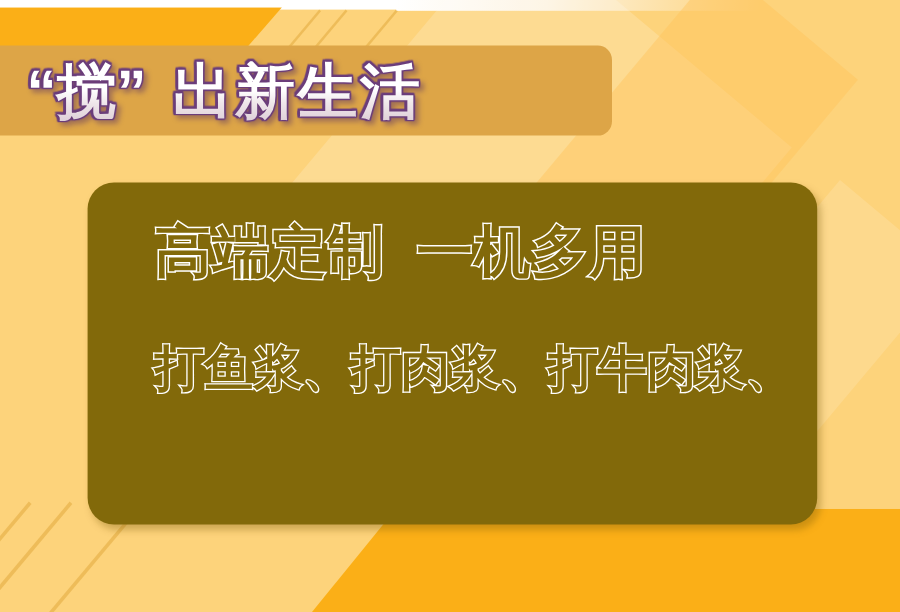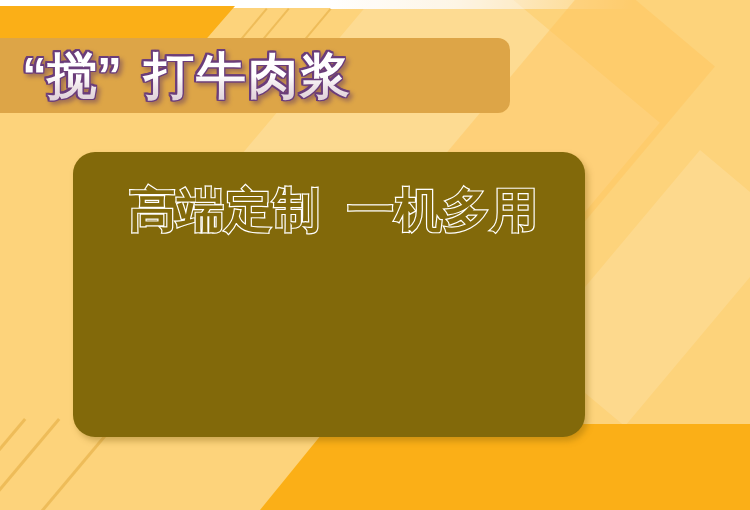--- a/index.html
+++ b/index.html
@@ -129,21 +129,21 @@
             drop-shadow(3px 3px 2px rgba(90, 50, 100, 0.45));
   }
   .banner-title .kw { letter-spacing: 0px; }
   .banner-title .gap { display: inline-block; width: 22px; }
 
   
   .card {
     position: absolute;
     left: 73px;
     top: 152px;
-    width: 512px;
+    width: 608px;
     height: 285px;
     background: #82690A;
     border-radius: 22px;
     box-shadow: 3px 4px 6px rgba(120, 90, 10, 0.35);
   }
 
   .headline {
     position: absolute;
     left: 56px;
     top: 32px;
@@ -191,25 +191,26 @@
   <div class="bg-layer stripe stripe-t1"></div>
   <div class="bg-layer stripe stripe-t2"></div>
   <div class="bg-layer stripe stripe-t3"></div>
 
   <div class="bg-layer stripe stripe-b1"></div>
   <div class="bg-layer stripe stripe-b2"></div>
   <div class="bg-layer stripe stripe-b3"></div>
 
   <div class="banner">
     <div class="banner-title">
-      <span class="kw">“搅”</span><span class="gap"></span><span>打牛肉浆</span>
+      <span class="kw">“搅”</span><span class="gap"></span><span>出新生活</span>
     </div>
   </div>
 
   <div class="card">
     <div class="headline">
       <span>高端定制</span><span class="gap"></span><span>一机多用</span>
     </div>
     <div class="bodytext">
+      <span class="line">打鱼浆、打肉浆、打牛肉浆、</span>
     </div>
   </div>
 
 </div>
 
 </body></html>

